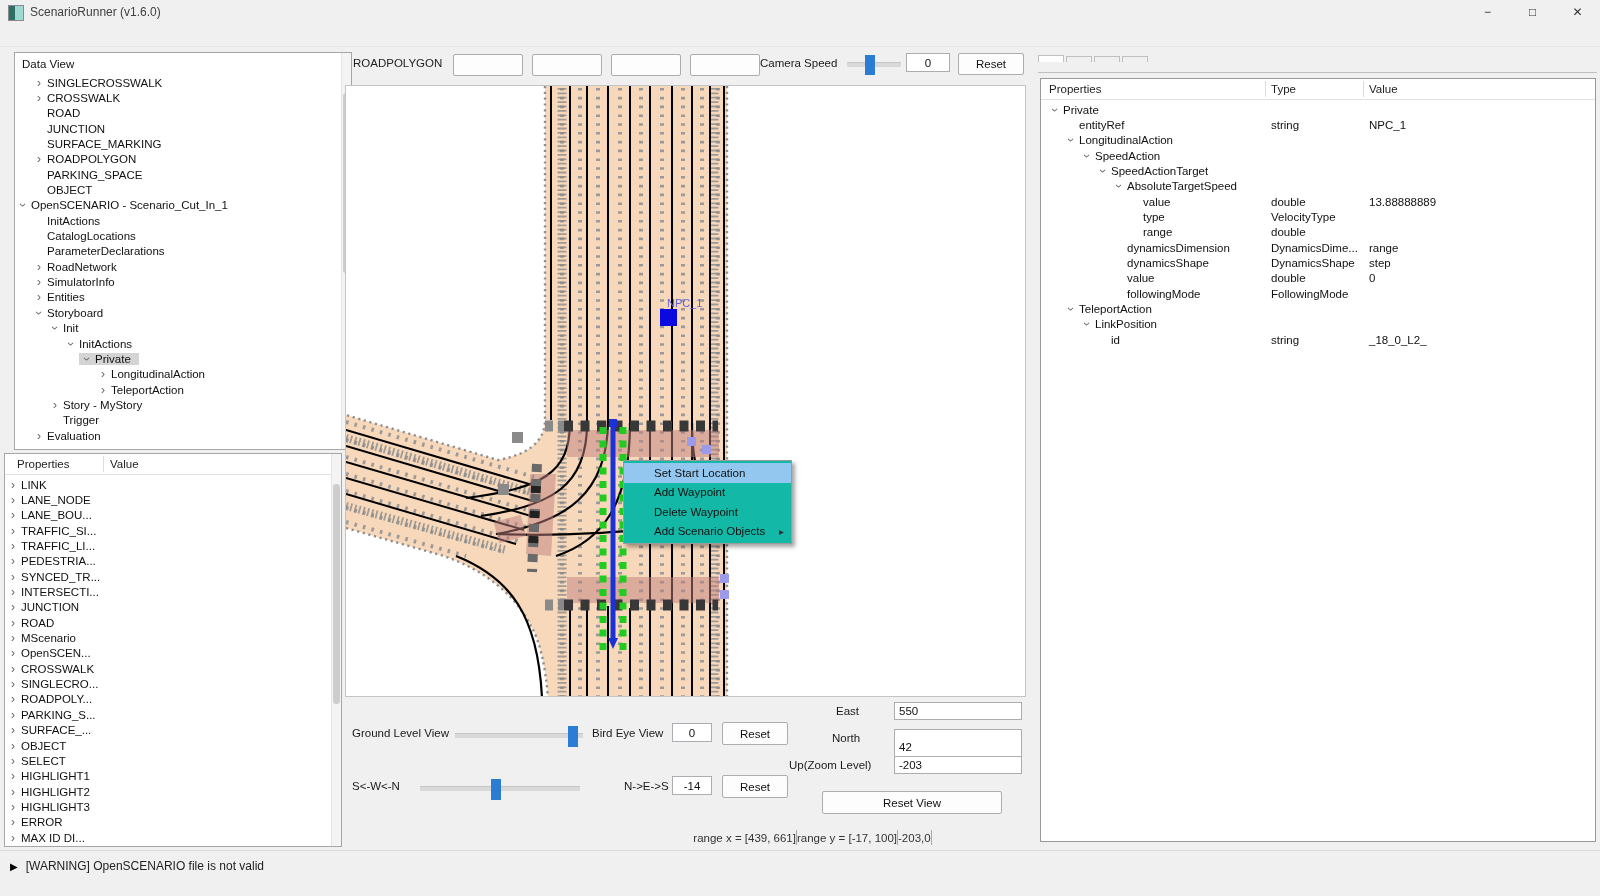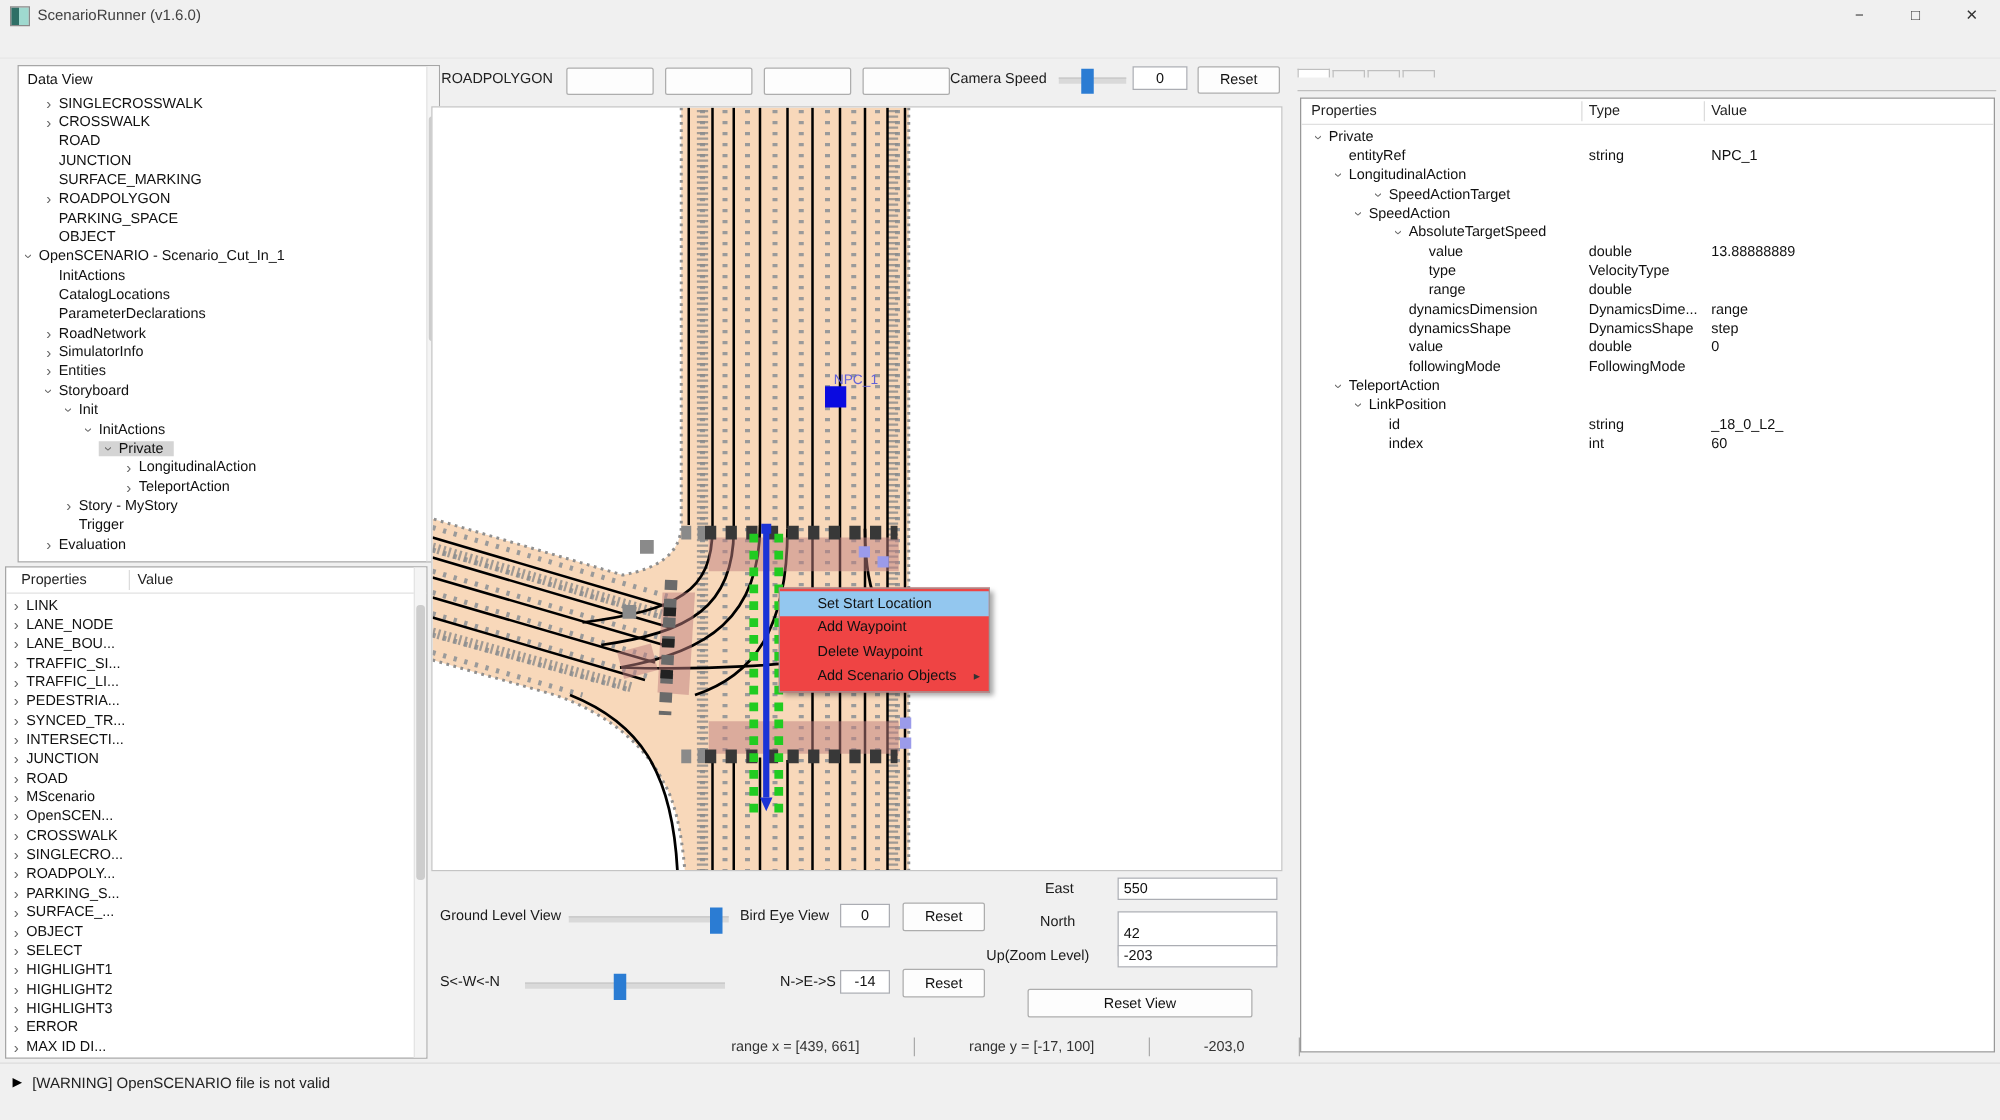--- a/index.html
+++ b/index.html
@@ -49,30 +49,30 @@
   
   .prow{position:relative;display:flex;align-items:center;height:15.35px;font-size:11.5px;white-space:nowrap}
   .ptype{position:absolute;left:230px}
   .pval{position:absolute;left:328px}
   .phead{font-size:11.5px;color:#222;height:20px;display:flex;align-items:center;border-bottom:1px solid #e0e0e0;position:relative}
   .phead .h2{position:absolute;left:230px}
   .phead .h3{position:absolute;left:328px}
   .hsep{position:absolute;top:2px;bottom:2px;width:1px;background:#dcdcdc}
 
   
-  #ctx{left:623px;top:470px;width:167px;background:#ef4444;border:1px solid #9b9b9b;
+  #ctx{left:623px;top:460px;width:167px;background:#14b8a6;border:1px solid #9b9b9b;
        box-shadow:3px 3px 4px rgba(0,0,0,.35);padding:2px 0;z-index:50}
   .ctx-item{height:19.5px;display:flex;align-items:center;font-size:11.5px;color:#111;padding-left:30px;position:relative}
   .ctx-item.hl{background:#93c7ef}
   .ctx-item .subarrow{position:absolute;right:7px;font-size:10px;color:#333}
   .ctx-item .subarrow{display:none}
   .ctx-item.sub .subarrow{display:block}
 
   
-  #rangebar{display:flex;align-items:center;justify-content:space-between;font-size:11.5px;color:#333}
+  #rangebar{display:flex;align-items:center;justify-content:center;font-size:11.5px;color:#333}
   .vsep{width:1px;height:15px;background:#aaa}
   #statusbar{left:0;top:850px;width:1600px;height:30px;background:#f0f0f0;border-top:1px solid #dcdcdc;display:flex;align-items:center}
   #statusbar .tri{margin:0 8px 0 10px;font-size:10px;color:#000}
   #statusbar .txt{font-size:12px;color:#222}
 
   svg text{font-family:"Liberation Sans",sans-serif}
 </style>
 </head>
 <body>
 
@@ -673,30 +673,30 @@
           <span class="pval">NPC_1</span>
         </div>
         <div class="prow row" data-arrow="down">
           <span class="ind" style="margin-left: 6px; width: 16px;"></span>
           <span class="tw"></span>
           <span>LongitudinalAction</span>
           <span class="ptype"></span>
           <span class="pval"></span>
         </div>
         <div class="prow row" data-arrow="down">
+          <span class="ind" style="margin-left: 6px; width: 32px;"></span>
+          <span class="tw"></span>
+          <span>SpeedAction</span>
+          <span class="ptype"></span>
+          <span class="pval"></span>
+        </div>
+        <div class="prow row" data-arrow="down">
           <span class="ind" style="margin-left: 6px; width: 48px;"></span>
           <span class="tw"></span>
           <span>SpeedActionTarget</span>
-          <span class="ptype"></span>
-          <span class="pval"></span>
-        </div>
-        <div class="prow row" data-arrow="down">
-          <span class="ind" style="margin-left: 6px; width: 32px;"></span>
-          <span class="tw"></span>
-          <span>SpeedAction</span>
           <span class="ptype"></span>
           <span class="pval"></span>
         </div>
         <div class="prow row" data-arrow="down">
           <span class="ind" style="margin-left: 6px; width: 64px;"></span>
           <span class="tw"></span>
           <span>AbsoluteTargetSpeed</span>
           <span class="ptype"></span>
           <span class="pval"></span>
         </div>
@@ -762,27 +762,20 @@
           <span>LinkPosition</span>
           <span class="ptype"></span>
           <span class="pval"></span>
         </div>
         <div class="prow row" data-arrow="none">
           <span class="ind" style="margin-left: 6px; width: 48px;"></span>
           <span class="tw"></span>
           <span>id</span>
           <span class="ptype">string</span>
           <span class="pval">_18_0_L2_</span>
-        </div>
-        <div class="prow row" data-arrow="none">
-          <span class="ind" style="margin-left: 6px; width: 48px;"></span>
-          <span class="tw"></span>
-          <span>index</span>
-          <span class="ptype">int</span>
-          <span class="pval">60</span>
         </div>
       </div>
   </div>
 </div>
 
 <div id="statusbar" class="abs">
   <span class="tri">▶</span>
   <span class="txt">[WARNING] OpenSCENARIO file is not valid</span>
 </div>
 

